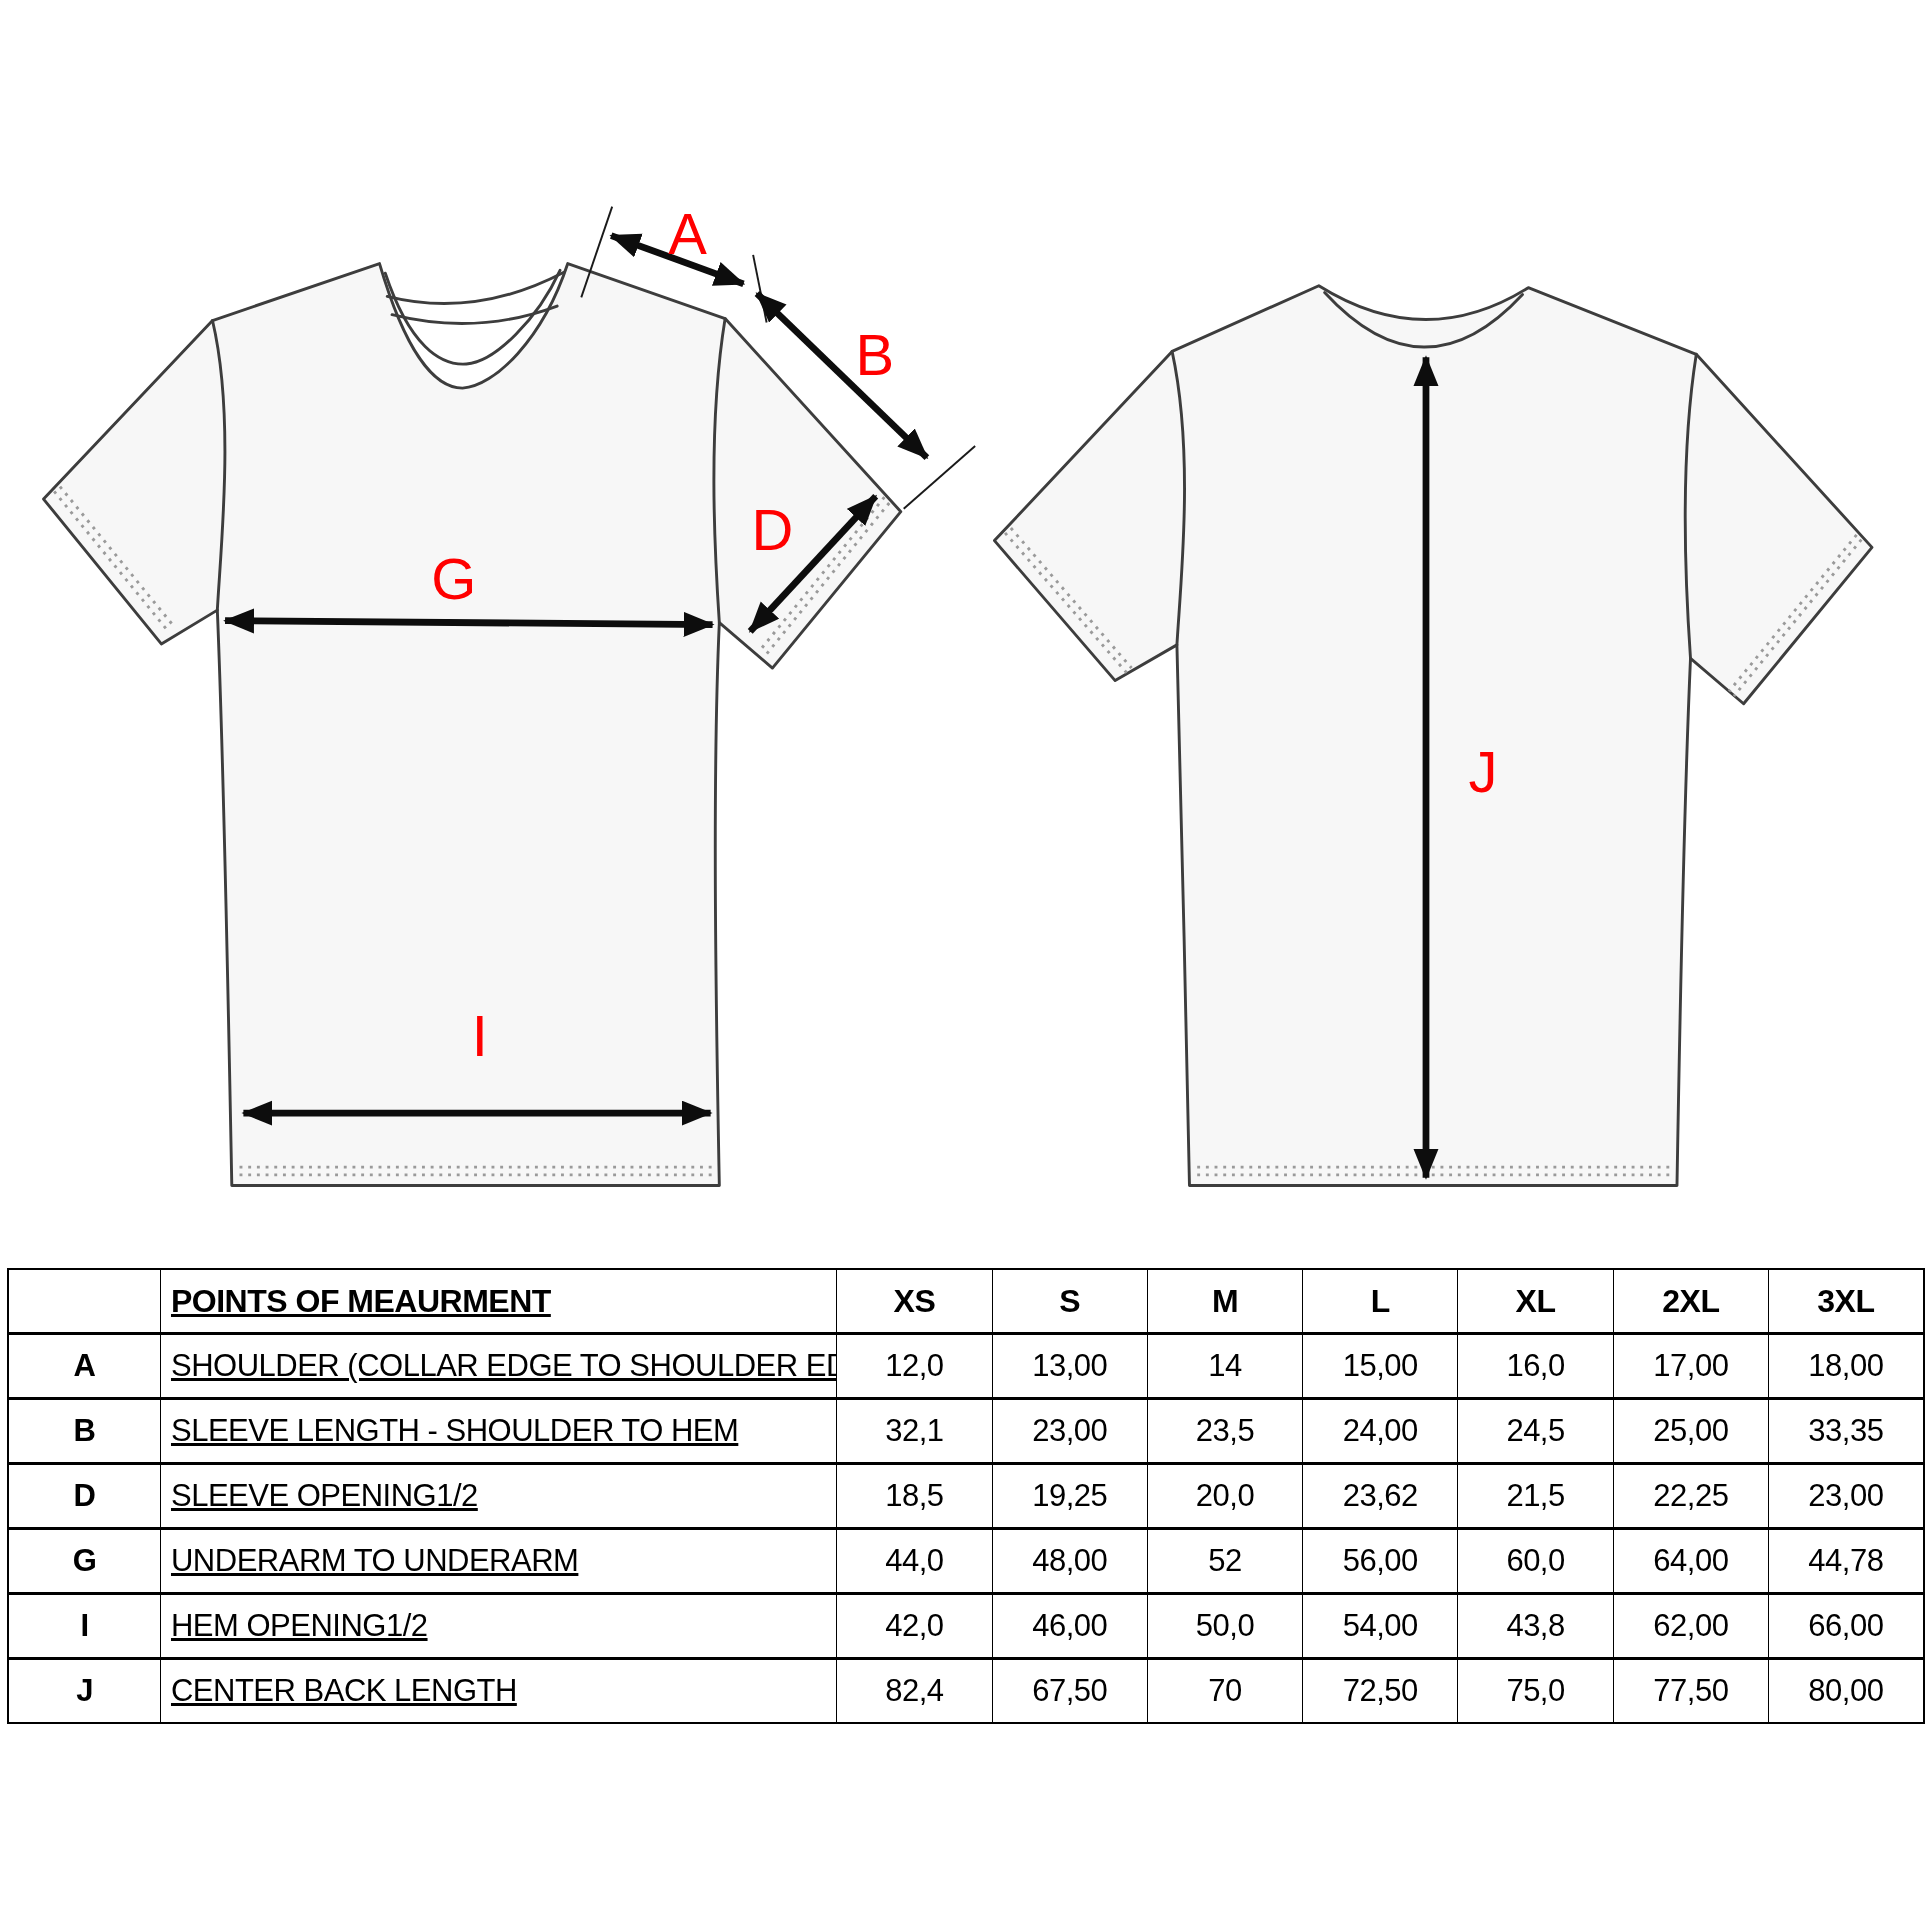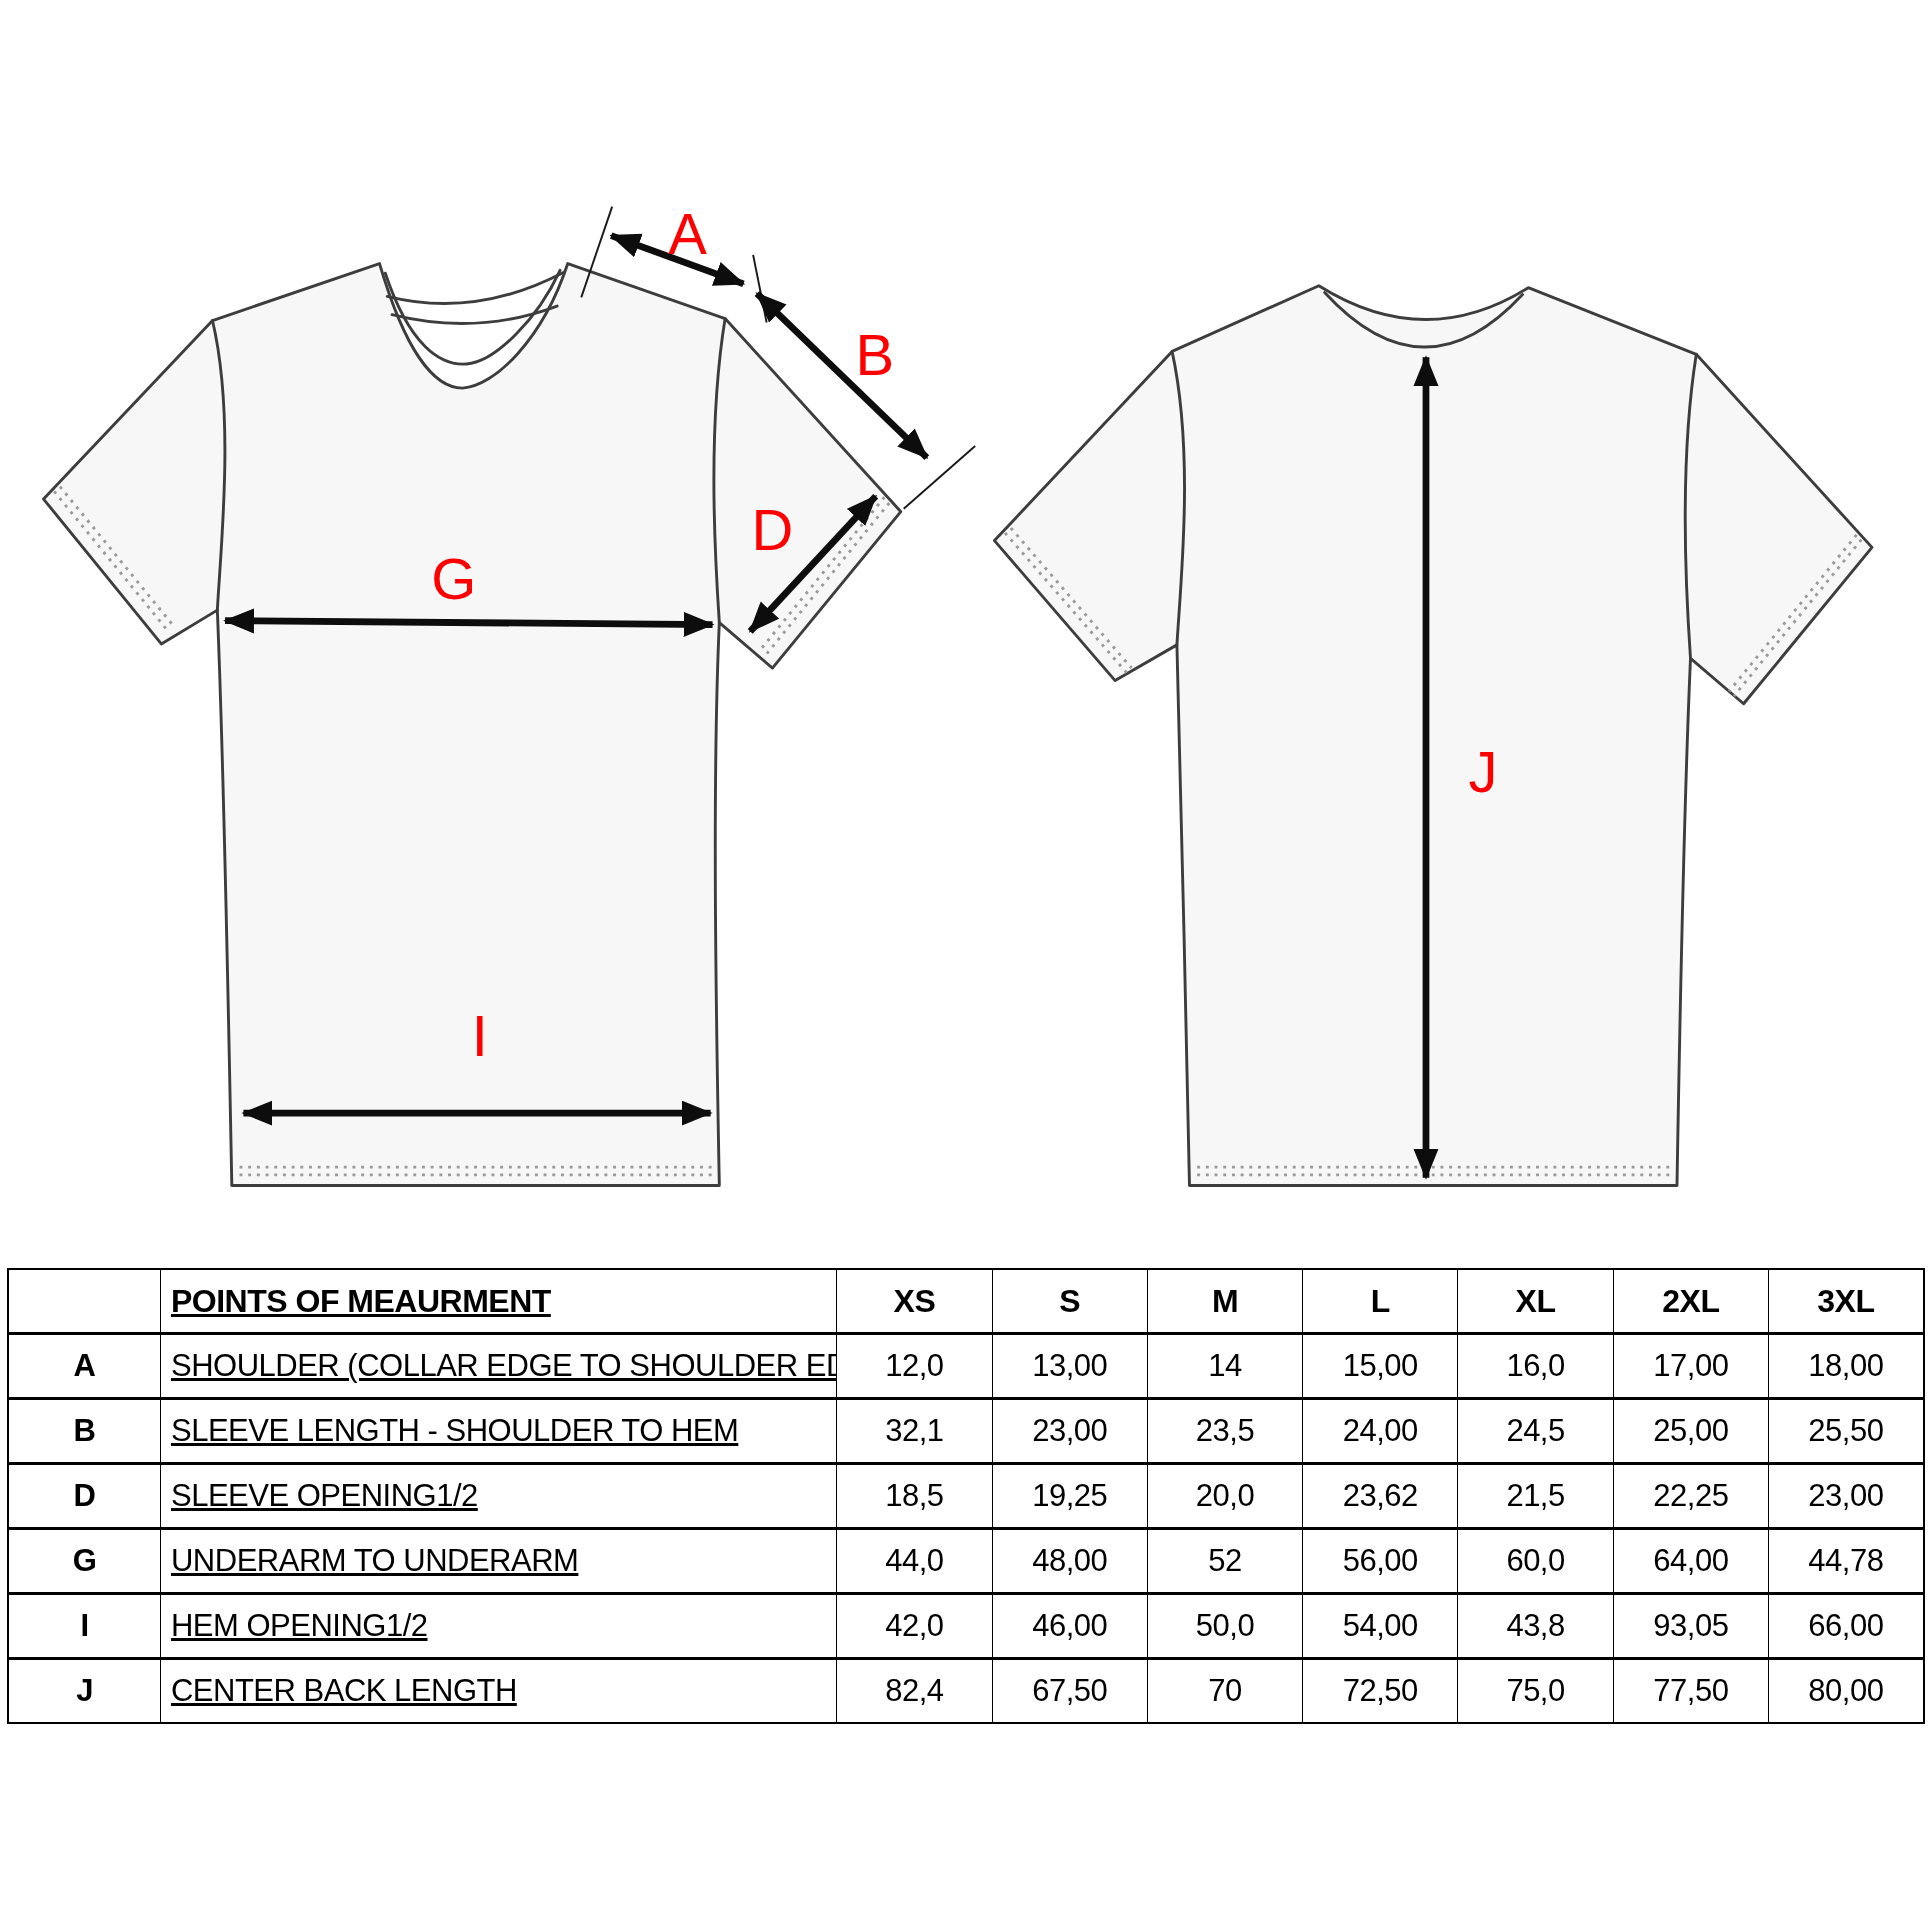--- a/index.html
+++ b/index.html
@@ -165,21 +165,21 @@
 
       <tr class="datarow">
         <td class="cell-letter">B</td>
         <td class="c-desc">SLEEVE LENGTH - SHOULDER TO HEM</td>
         <td>32,1</td>
         <td>23,00</td>
         <td>23,5</td>
         <td>24,00</td>
         <td>24,5</td>
         <td>25,00</td>
-        <td>25,50</td>
+        <td>33,35</td>
       </tr>
 
       <tr class="datarow">
         <td class="cell-letter">D</td>
         <td class="c-desc">SLEEVE OPENING1/2</td>
         <td>18,5</td>
         <td>19,25</td>
         <td>20,0</td>
         <td>23,62</td>
         <td>21,5</td>
@@ -200,21 +200,21 @@
       </tr>
 
       <tr class="datarow">
         <td class="cell-letter">I</td>
         <td class="c-desc">HEM OPENING1/2</td>
         <td>42,0</td>
         <td>46,00</td>
         <td>50,0</td>
         <td>54,00</td>
         <td>43,8</td>
-        <td>93,05</td>
+        <td>62,00</td>
         <td>66,00</td>
       </tr>
 
       <tr class="datarow">
         <td class="cell-letter">J</td>
         <td class="c-desc">CENTER BACK LENGTH</td>
         <td>82,4</td>
         <td>67,50</td>
         <td>70</td>
         <td>72,50</td>

